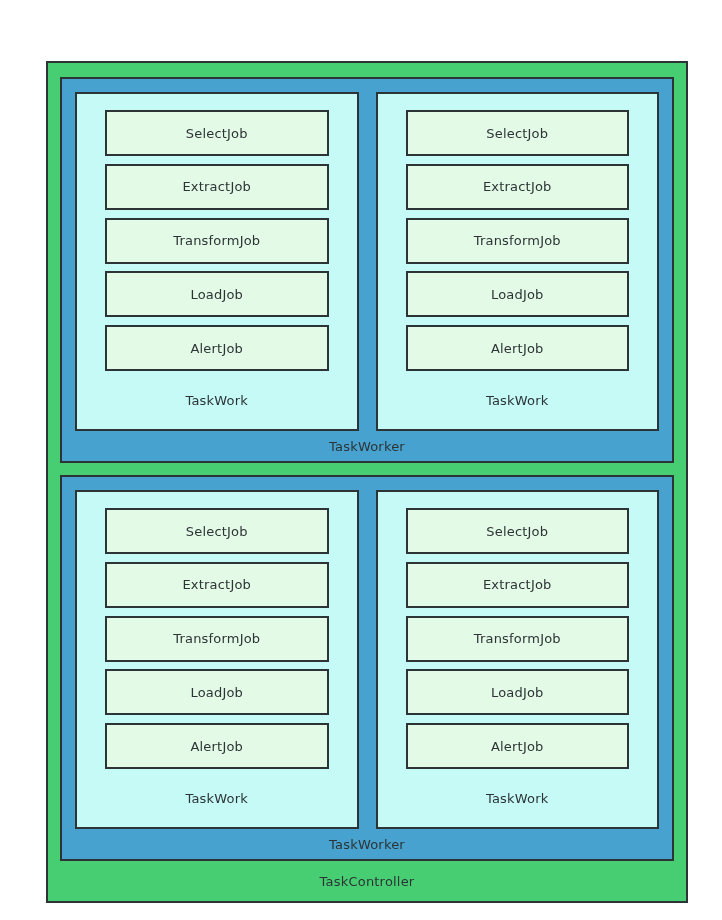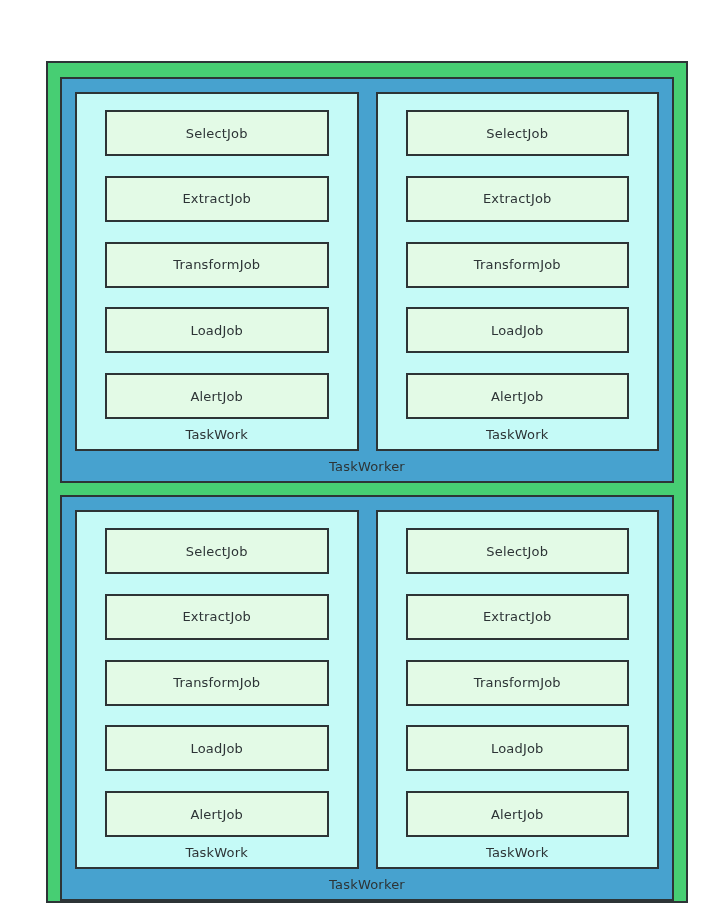--- a/index.html
+++ b/index.html
@@ -59,21 +59,21 @@
     display: flex; align-items: center; justify-content: center;
     font-size: 13px;
     letter-spacing: 0.2px;
   }
   .work-label, .worker-label {
     height: 30px;
     display: flex; align-items: center; justify-content: center;
     font-size: 13px;
     letter-spacing: 0.2px;
   }
-  .work-label { margin: 0 -28px; }
+  .work-label { margin: 14px -28px; }
   .controller-label {
     height: 40px;
     display: flex; align-items: center; justify-content: center;
     font-size: 13px;
     letter-spacing: 0.2px;
   }
 </style>
 </head>
 <body>
 
@@ -127,14 +127,15 @@
               <div class="job">LoadJob</div>
               <div class="job">AlertJob</div>
             </div>
             <div class="work-label">TaskWork</div>
           </div>
         </div>
         <div class="worker-label">TaskWorker</div>
       </div>
 
     </div>
+    <div class="controller-label">TaskController</div>
   </div>
 </div>
 
 </body></html>

